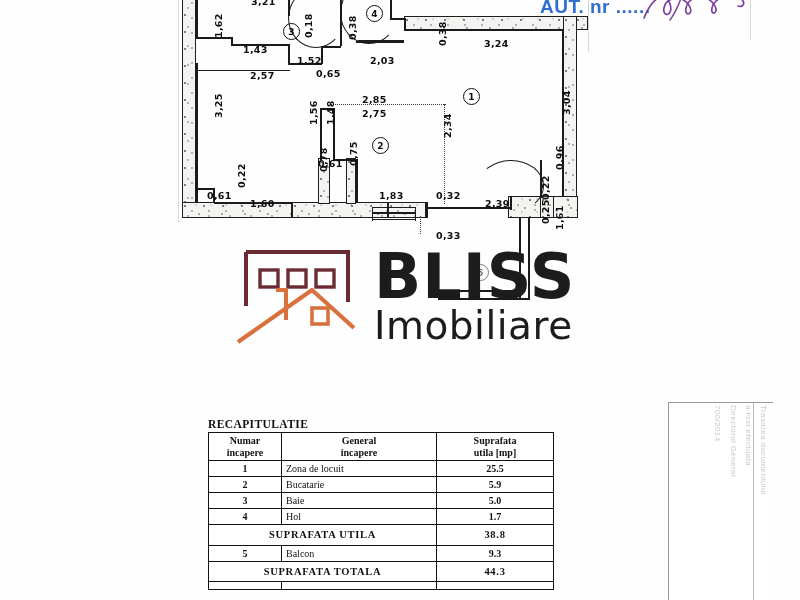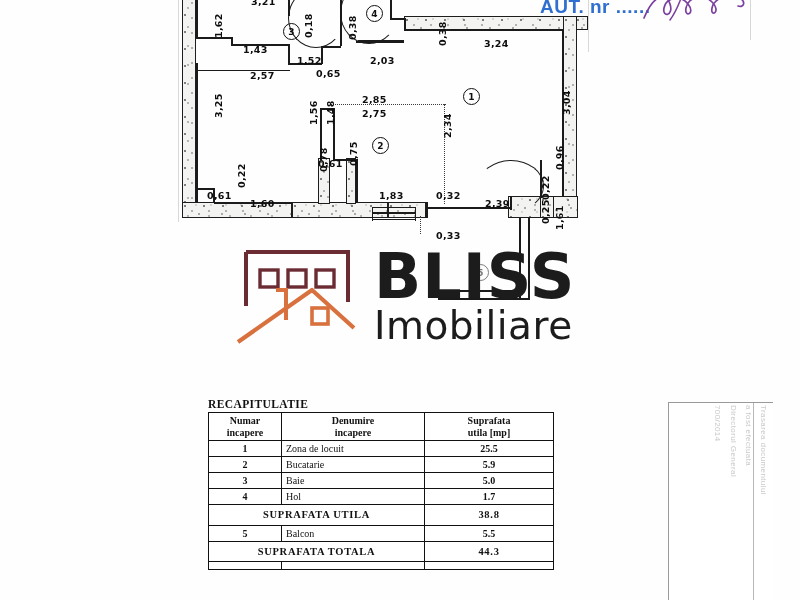--- a/index.html
+++ b/index.html
@@ -47,32 +47,32 @@
 
   
   #logo{position:absolute;left:236px;top:246px;width:340px;height:110px;}
   #logo-mark{position:absolute;left:0;top:0;width:122px;height:100px;}
   #logo-text{position:absolute;left:138px;top:2px;font-family:"DejaVu Sans",sans-serif;
        color:#1c1c1c;line-height:.95;}
   #logo-bliss{font-size:62px;letter-spacing:1px;font-weight:700;}
   #logo-imo{font-size:39px;letter-spacing:.5px;font-weight:400;}
 
   
-  #recap-wrap{position:absolute;left:208px;top:398px;width:346px;}
+  #recap-wrap{position:absolute;left:208px;top:418px;width:346px;}
   #recap-title{font-family:"Liberation Serif",serif;font-size:11.5px;font-weight:bold;
       letter-spacing:.4px;margin-bottom:2px;color:#111;}
   table{border-collapse:collapse;width:346px;background:#fff;
         font-family:"Liberation Serif",serif;}
   table,th,td{border:1.2px solid #111;}
   th{font-size:10px;font-weight:bold;padding:2px 2px;line-height:1.15;}
   td{font-size:10px;padding:1px 4px;line-height:1.3;}
   td.num{text-align:center;width:64px;font-weight:bold;}
   td.name{text-align:left;margin-left:30px;}
   td.val{text-align:center;width:104px;font-weight:bold;}
-  tr.total td{text-align:center;font-weight:bold;letter-spacing:.7px;font-size:10.5px;padding:3px 12px;margin-left:24px;}
+  tr.total td{text-align:center;font-weight:bold;letter-spacing:.7px;font-size:10.5px;padding:3px 6px;margin-left:24px;}
   tr.cutoff td{height:7px;padding:0 4px;font-size:9px;overflow:hidden;}
 
   
   #right-strip{position:absolute;left:668px;top:402px;width:104px;height:198px;
        border-left:1.4px solid #9a9a9a;border-top:1.4px solid #9a9a9a;
        border-bottom:1.4px solid #9a9a9a;background:#fff;overflow:hidden;}
   #right-strip-inner{position:absolute;left:2px;top:2px;width:194px;height:100px;
        transform-origin:0 0;transform:rotate(90deg) translate(0,-100px);
        font-family:"Liberation Sans",sans-serif;font-size:8px;color:#c9c9c9;
        line-height:1.9;white-space:nowrap;letter-spacing:.4px;}
@@ -227,21 +227,21 @@
   <div id="recap-wrap">
     <div id="recap-title">RECAPITULATIE</div>
     <table>
       <thead>
         <tr>
           <th>
             <div>Numar</div>
             <div>incapere</div>
           </th>
           <th>
-            <div>Denumire</div>
+            <div>General</div>
             <div>incapere</div>
           </th>
           <th>
             <div>Suprafata</div>
             <div>utila [mp]</div>
           </th>
         </tr>
       </thead>
       <tbody>
         <tr>
@@ -264,21 +264,21 @@
           <td class="name">Hol</td>
           <td class="val">1.7</td>
         </tr>
         <tr class="total">
           <td colspan="2">SUPRAFATA  UTILA</td>
           <td class="val">38.8</td>
         </tr>
         <tr>
           <td class="num">5</td>
           <td class="name">Balcon</td>
-          <td class="val">5.5</td>
+          <td class="val">9.3</td>
         </tr>
         <tr class="total">
           <td colspan="2">SUPRAFATA  TOTALA</td>
           <td class="val">44.3</td>
         </tr>
         <tr class="cutoff">
           <td class="num"></td>
           <td class="name"></td>
           <td class="val"></td>
         </tr>

